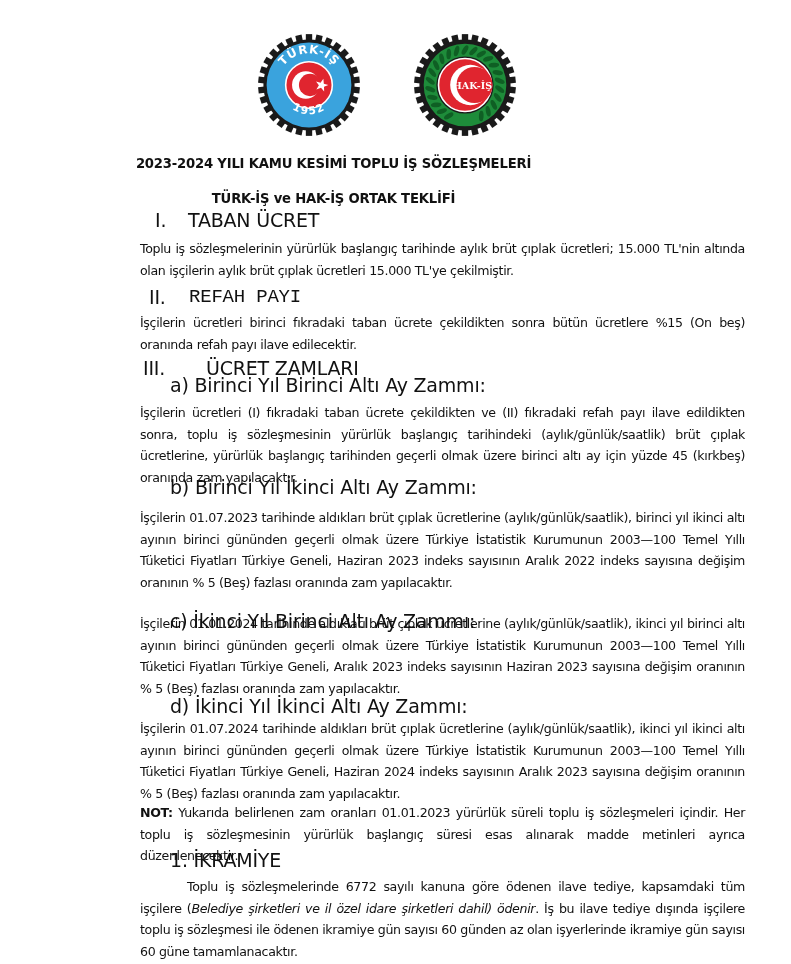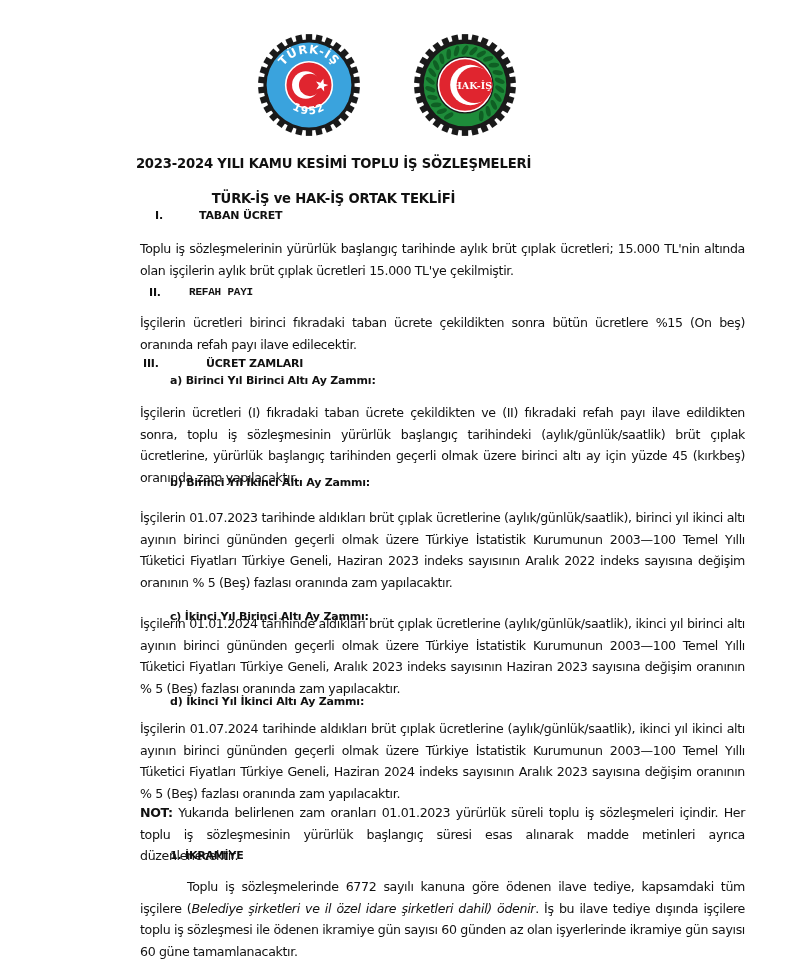--- a/index.html
+++ b/index.html
@@ -6,21 +6,21 @@
   body { width: 791px; height: 964px; position: relative; overflow: hidden; color: #111; font-family: "DejaVu Sans", sans-serif; }
   .logo { position: absolute; top: 32px; width: 106px; height: 106px; }
   .logo svg { width: 100%; height: 100%; display: block; }
   #logo-turkis { left: 256px; }
   #logo-hakis { left: 412px; }
 
   .title { position: absolute; left: 0; width: 667px; text-align: center; font-weight: bold; font-size: 13.2px; letter-spacing: -0.2px; }
   #title1 { top: 156px; }
   #title2 { top: 175px; margin-top: 16px; }
 
-  .h { position: absolute; font-weight: bold; font-size: 11px; letter-spacing: -0.2px; white-space: nowrap; }
+  .h { position: absolute; font-weight: normal; font-size: 19px; letter-spacing: -0.2px; white-space: nowrap; }
   .h .num { position: absolute; left: 0; top: 0; }
   .h .txt { position: absolute; top: 0; }
 
   .p { position: absolute; left: 94px; width: 605px; font-size: 12.6px; line-height: 21.5px; text-align: justify; letter-spacing: -0.35px; word-spacing: 0px; margin-left: 46px; }
   .indent { text-indent: 47px; }
   b { font-weight: bold; }
   i { font-style: italic; }
 </style>
 </head>
 <body>
@@ -143,21 +143,21 @@
     <circle cx="59" cy="50" r="17" fill="#e0252f"></circle>
     <text x="57" y="54" text-anchor="middle" font-family="DejaVu Serif, serif" font-weight="bold" font-size="9" fill="#ffffff">HAK-İŞ</text>
   </svg>
 </div>
 
 <div class="title" id="title1">2023-2024 YILI KAMU KESİMİ TOPLU İŞ SÖZLEŞMELERİ</div>
 <div class="title" id="title2">TÜRK-İŞ ve HAK-İŞ ORTAK TEKLİFİ</div>
 
 <div class="h" style="left:155px; top:209px;">
   <span class="num">I.</span>
-  <span class="txt" style="left:44px;text-align:center;">TABAN ÜCRET</span>
+  <span class="txt" style="left:33px;text-align:center;">TABAN ÜCRET</span>
 </div>
 <div class="p" style="top:238px;">Toplu iş sözleşmelerinin yürürlük başlangıç tarihinde aylık brüt çıplak ücretleri; 15.000 TL'nin altında olan işçilerin aylık brüt çıplak ücretleri 15.000 TL'ye çekilmiştir.</div>
 
 <div class="h" style="left:149px; top:286px;">
   <span class="num">II.</span>
   <span class="txt" style="left:40px;font-family:Liberation Mono, monospace;">REFAH PAYI</span>
 </div>
 <div class="p" style="top:312px;">İşçilerin ücretleri birinci fıkradaki taban ücrete çekildikten sonra bütün ücretlere %15 (On beş) oranında refah payı ilave edilecektir.</div>
 
 <div class="h" style="left:143px; top:357px;">

